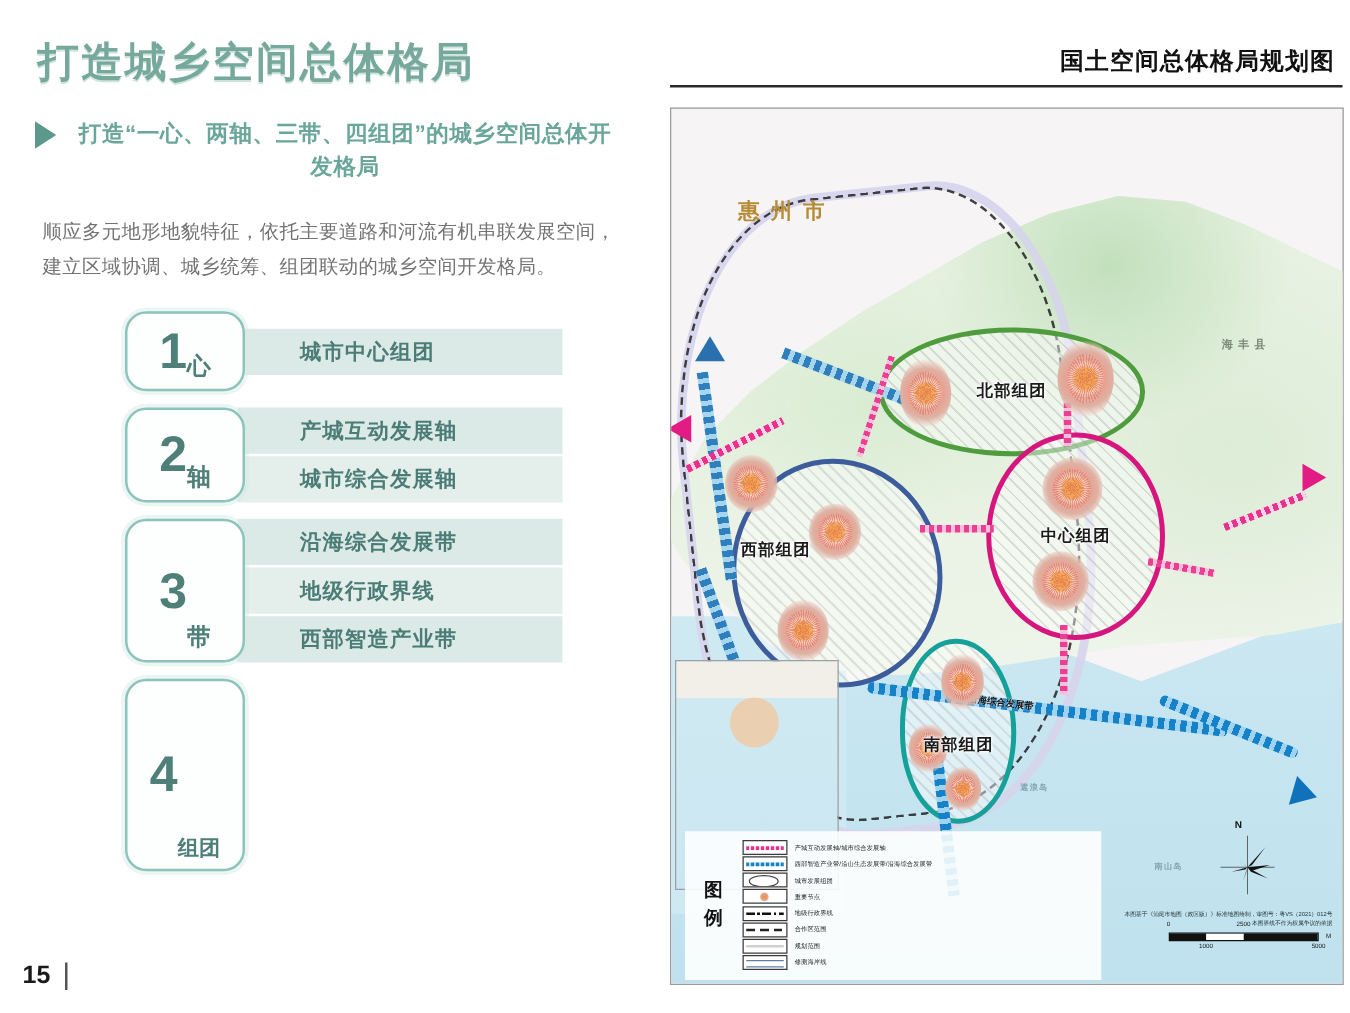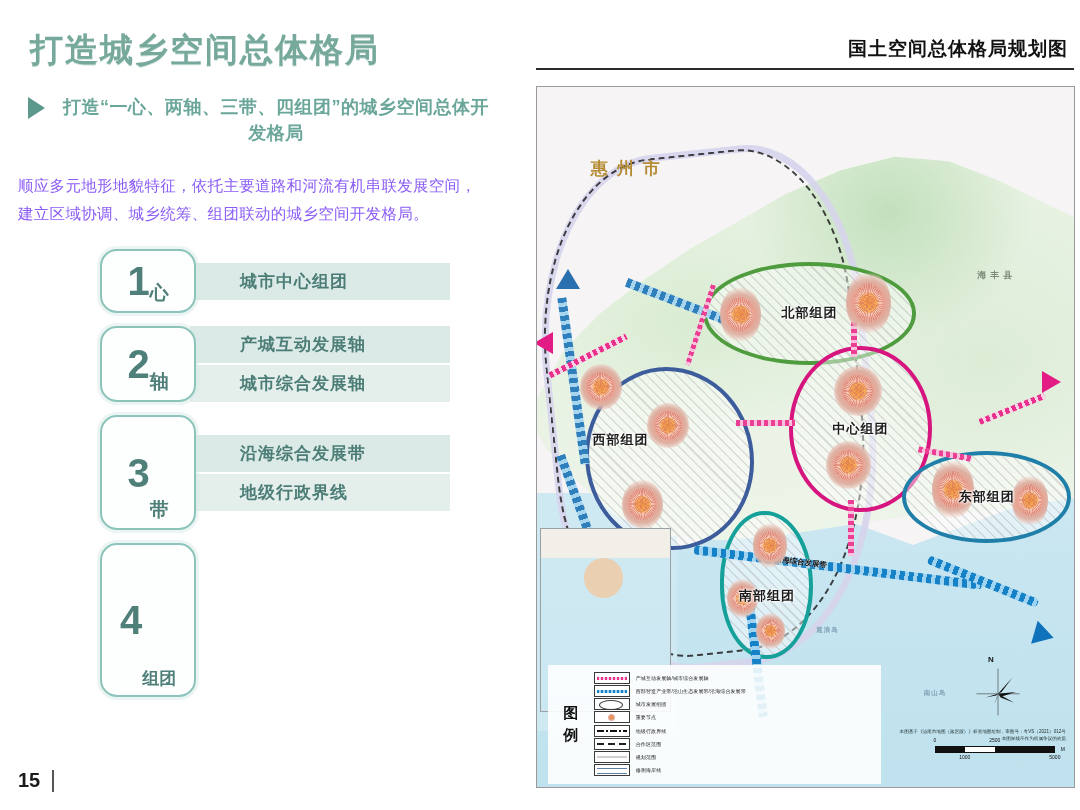--- a/index.html
+++ b/index.html
@@ -30,22 +30,22 @@
     border-left:17px solid #5c998c;
     border-top:11px solid transparent;
     border-bottom:11px solid transparent;
     margin-top:3px;margin-right:9px;flex:none;
   }
   #subtitle-text{
     font-size:18px;font-weight:bold;line-height:1.45;
     color:#6aa69a;letter-spacing:0.5px;text-align:center;
   }
   #body-text{
-    position:absolute;left:18px;top:172px;width:460px;
-    font-size:15.5px;line-height:1.82;color:#8b5cf6;
+    position:absolute;left:34px;top:172px;width:460px;
+    font-size:15.5px;line-height:1.82;color:#737373;
     letter-spacing:0.3px;
   }
   
   #group-list{
     position:absolute;left:100px;top:249px;width:350px;
   }
   .group{
     position:relative;margin-bottom:13px;
     display:flex;align-items:stretch;
   }
@@ -404,20 +404,21 @@
     </div>
 
     <div class="group" style="height:115px;">
       <div class="badge">
         <span class="badge-num">3</span>
         <span class="badge-unit">带</span>
       </div>
       <div class="rows">
         <div class="row">沿海综合发展带</div>
         <div class="row alt">地级行政界线</div>
+        <div class="row">西部智造产业带</div>
       </div>
     </div>
 
     <div class="group" style="height:154px;">
       <div class="badge">
         <span class="badge-num">4</span>
         <span class="badge-unit wide">组团</span>
       </div>
     </div>
 
@@ -481,25 +482,20 @@
       <span class="cluster-label">中心组团</span>
     </div>
 
     <div class="cluster" id="cluster-west">
       <span class="node" style="left:-6%;top:-4%;width:26%;height:26%;"></span>
       <span class="node" style="left:36%;top:18%;width:26%;height:26%;"></span>
       <span class="node" style="left:20%;top:62%;width:26%;height:28%;"></span>
       <span class="cluster-label" style="top:34%;left:2%;position:absolute;">西部组团</span>
     </div>
 
-    <div class="cluster" id="cluster-east">
-      <span class="node" style="left:16%;top:6%;width:26%;height:70%;"></span>
-      <span class="node" style="left:66%;top:24%;width:22%;height:60%;"></span>
-      <span class="cluster-label">东部组团</span>
-    </div>
 
     <div class="cluster" id="cluster-south">
       <span class="node" style="left:34%;top:6%;width:40%;height:32%;"></span>
       <span class="node" style="left:4%;top:46%;width:36%;height:28%;"></span>
       <span class="node" style="left:38%;top:70%;width:34%;height:26%;"></span>
       <span class="cluster-label" style="position:absolute;top:52%;left:18%;">南部组团</span>
     </div>
 
     <div class="place-label" id="label-huizhou">惠州市</div>
     <div class="place-label" id="label-haifeng">海丰县</div>

